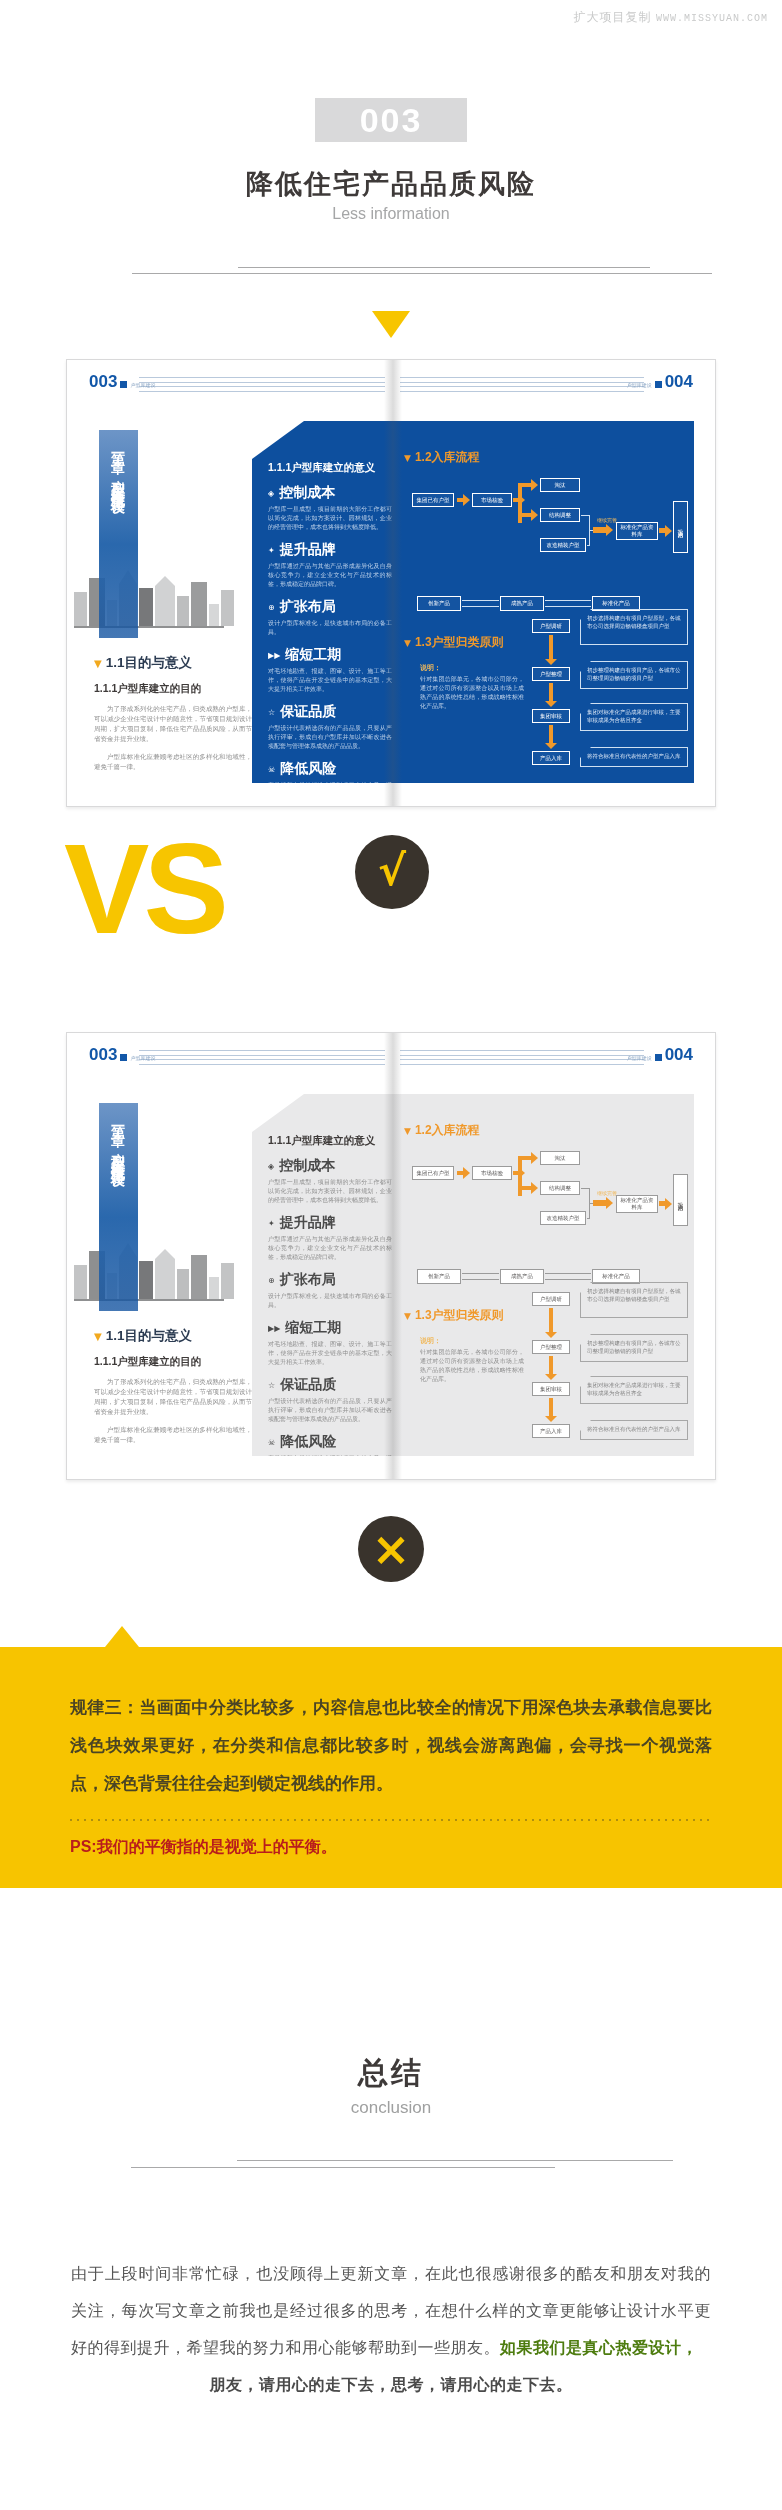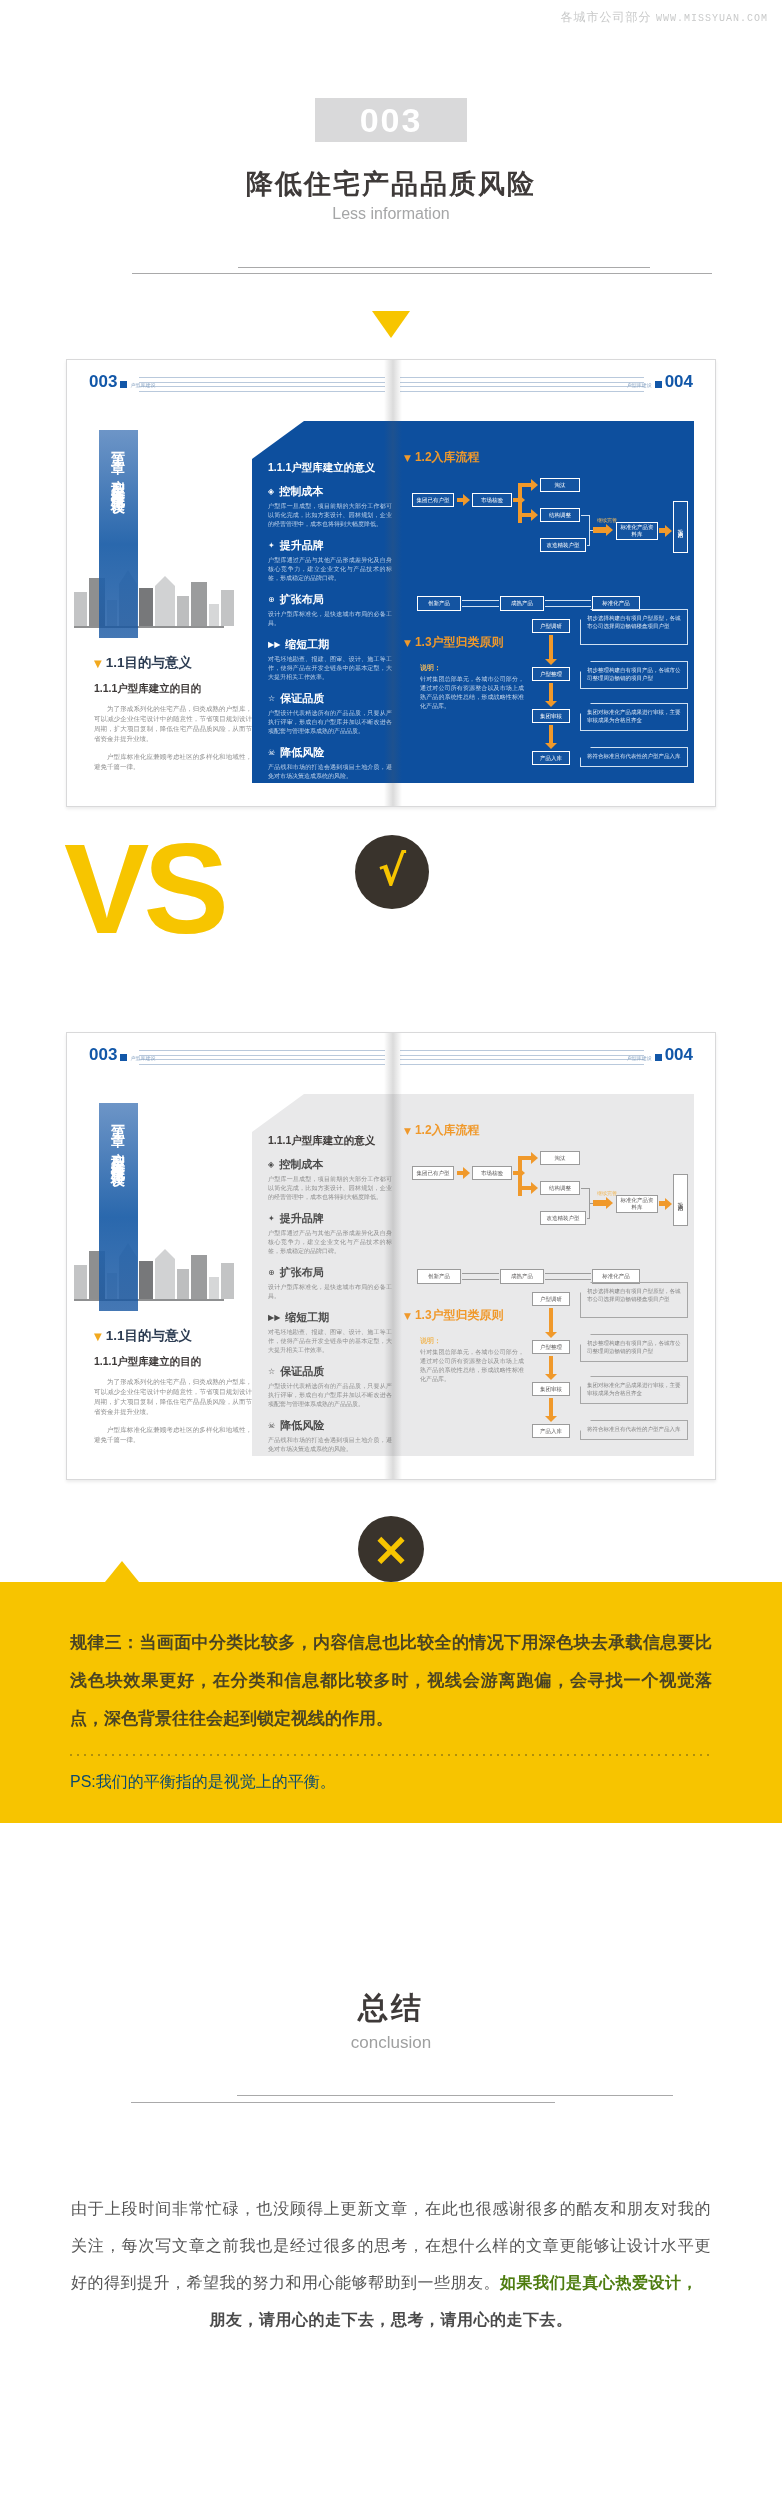--- a/index.html
+++ b/index.html
@@ -83,21 +83,21 @@
   .theme-blue .panel { background:#0d4f9e; }
   .theme-gray .panel { background:#e9e9ea; }
 
   .pcol { position:absolute; left:16px; top:40px; width:124px; }
   .ptitle { font-size:10.5px; font-weight:bold; }
   .theme-blue .ptitle { color:#ffffff; }
   .theme-gray .ptitle { color:#3e3a39; }
   .pitem { margin-top:9px; }
   .pitem .ih { display:flex; align-items:center; gap:5px; }
   .pitem .ic { font-size:8px; }
-  .pitem .il { font-size:11px; font-weight:bold; }
+  .pitem .il { font-size:14px; font-weight:bold; }
   .theme-blue .pitem .ic, .theme-blue .pitem .il { color:#ffffff; }
   .theme-gray .pitem .ic, .theme-gray .pitem .il { color:#4a4a4a; }
   .pitem .it { font-size:6px; line-height:9px; margin-top:3px; text-align:justify; }
   .theme-blue .pitem .it { color:#bed2ea; }
   .theme-gray .pitem .it { color:#8d8d8d; }
 
   .fhead { position:absolute; font-size:12px; font-weight:bold; color:#f0992b; }
   .fhead .tri { font-size:9px; margin-right:4px; }
 
   .fbox { position:absolute; font-size:5.5px; display:flex; align-items:center; justify-content:center;
@@ -133,47 +133,47 @@
   
   .vs-row { position:relative; height:225px; }
   .vs-text { position:absolute; left:64px; top:18px; font-size:128px; font-weight:bold;
     color:#f7c500; letter-spacing:-6px; line-height:1; }
   .mark-circle { width:74px; height:74px; border-radius:50%; background:#39332c;
     display:flex; align-items:center; justify-content:center; color:#f7c500; }
   .mark-circle.chk { position:absolute; left:355px; top:28px; font-size:42px; font-weight:bold; padding-bottom:4px; }
   .mark-circle.crs { margin:36px auto 0; width:66px; height:66px; font-size:46px; font-weight:bold; }
 
   
-  .rule-box { position:relative; background:#f7c400; padding:42px 70px 30px; }
+  .rule-box { position:relative; margin-top:65px; background:#f7c400; padding:42px 70px 30px; }
   .rule-box .up-tri { position:absolute; top:-21px; left:105px; width:0; height:0;
     border-left:17px solid transparent; border-right:17px solid transparent; border-bottom:21px solid #f7c400; }
   .rule-box .bold { font-size:17px; font-weight:bold; color:#4a4424; line-height:38px; text-align:justify; }
   .rule-box .dots { height:2px; margin:16px 0 0; opacity:0.65;
     background:repeating-linear-gradient(90deg,#8a7414 0 2px, transparent 2px 7px); }
-  .rule-box .ps { margin-top:16px; font-size:16px; color:#0c4a6e; }
+  .rule-box .ps { margin-top:16px; font-size:16px; color:#b91c1c;font-weight:bold; }
 
   
   .conc-title { margin-top:165px; text-align:center; font-size:30px; font-weight:bold; color:#3e3a39; letter-spacing:3px; }
   .conc-sub { margin-top:4px; text-align:center; font-size:17px; color:#9fa0a0; }
   .conc-div { position:relative; height:9px; margin-top:42px; }
   .conc-div .lnA, .conc-div .lnB { position:absolute; height:1px; background:#a9a9aa; }
 
   
   .footer-p { width:640px; margin:86px auto 0; font-size:16px; line-height:37px;
     color:#565656; text-align:justify; letter-spacing:0.5px; }
   .footer-p b { color:#4d7c0f; }
   .footer-last { width:640px; margin:0 auto; text-align:center; font-size:16px;
     font-weight:bold; color:#4a4a4a; line-height:37px; letter-spacing:0.5px; }
   .bottom-space { height:110px; }
 </style>
 </head>
 <body>
 
 <div class="watermark">
-  <span class="cn">各城市公司部分</span>
+  <span class="cn">扩大项目复制</span>
   <span class="url">WWW.MISSYUAN.COM</span>
 </div>
 
 <div class="num-box">003</div>
 <div class="sec-title">降低住宅产品品质风险</div>
 <div class="sec-sub">Less information</div>
 <div class="dbl-divider">
   <div class="lnA" style="left:238px;width:412px;top:0;"></div>
   <div class="lnB" style="left:132px;width:580px;top:6px;"></div>
 </div>

